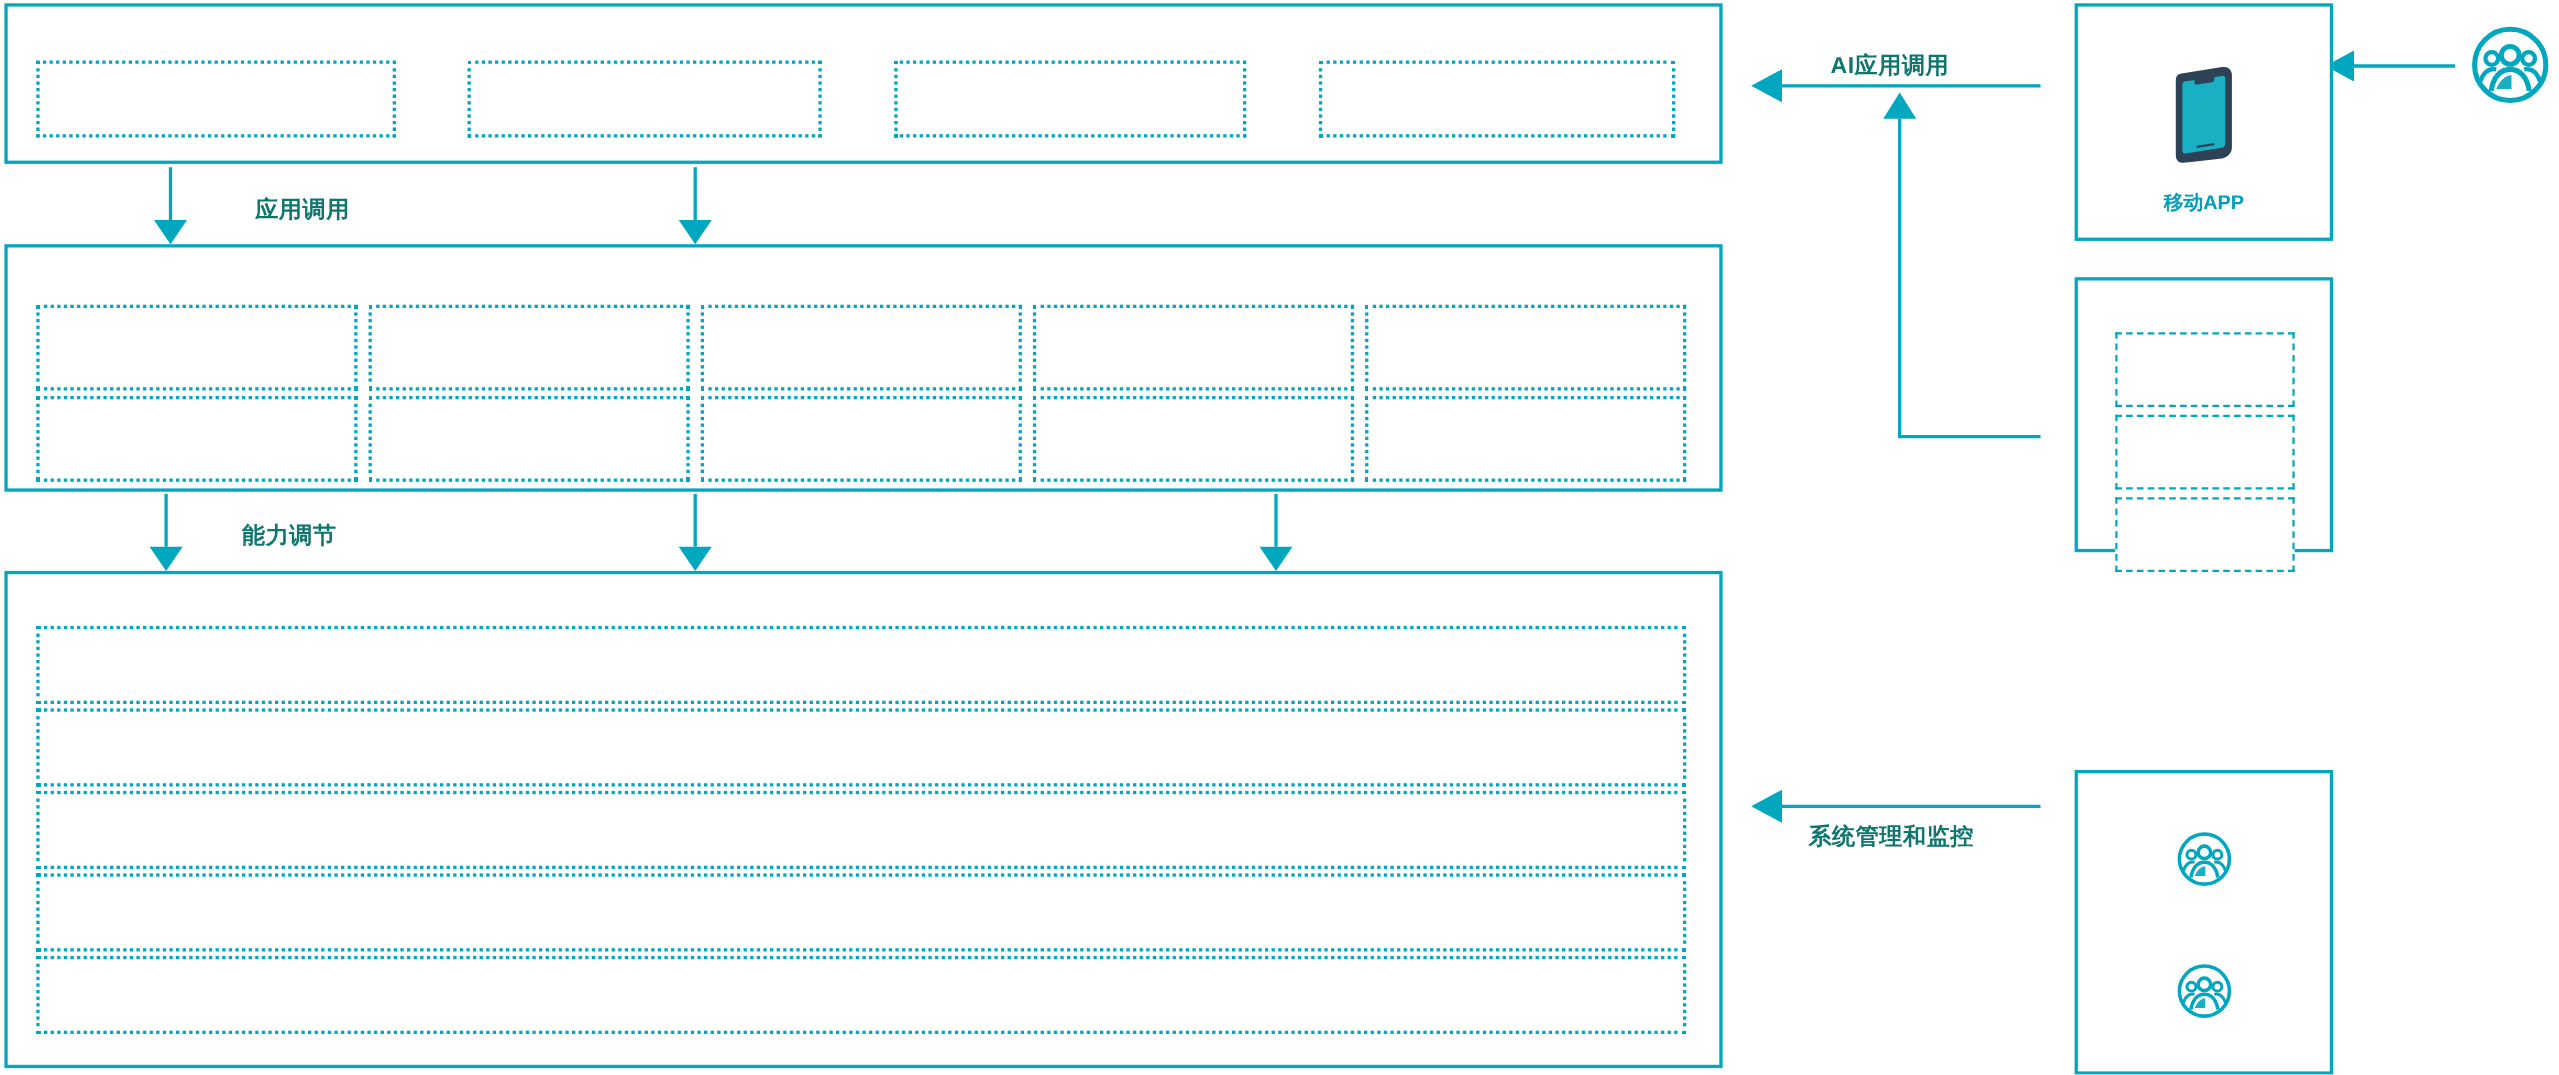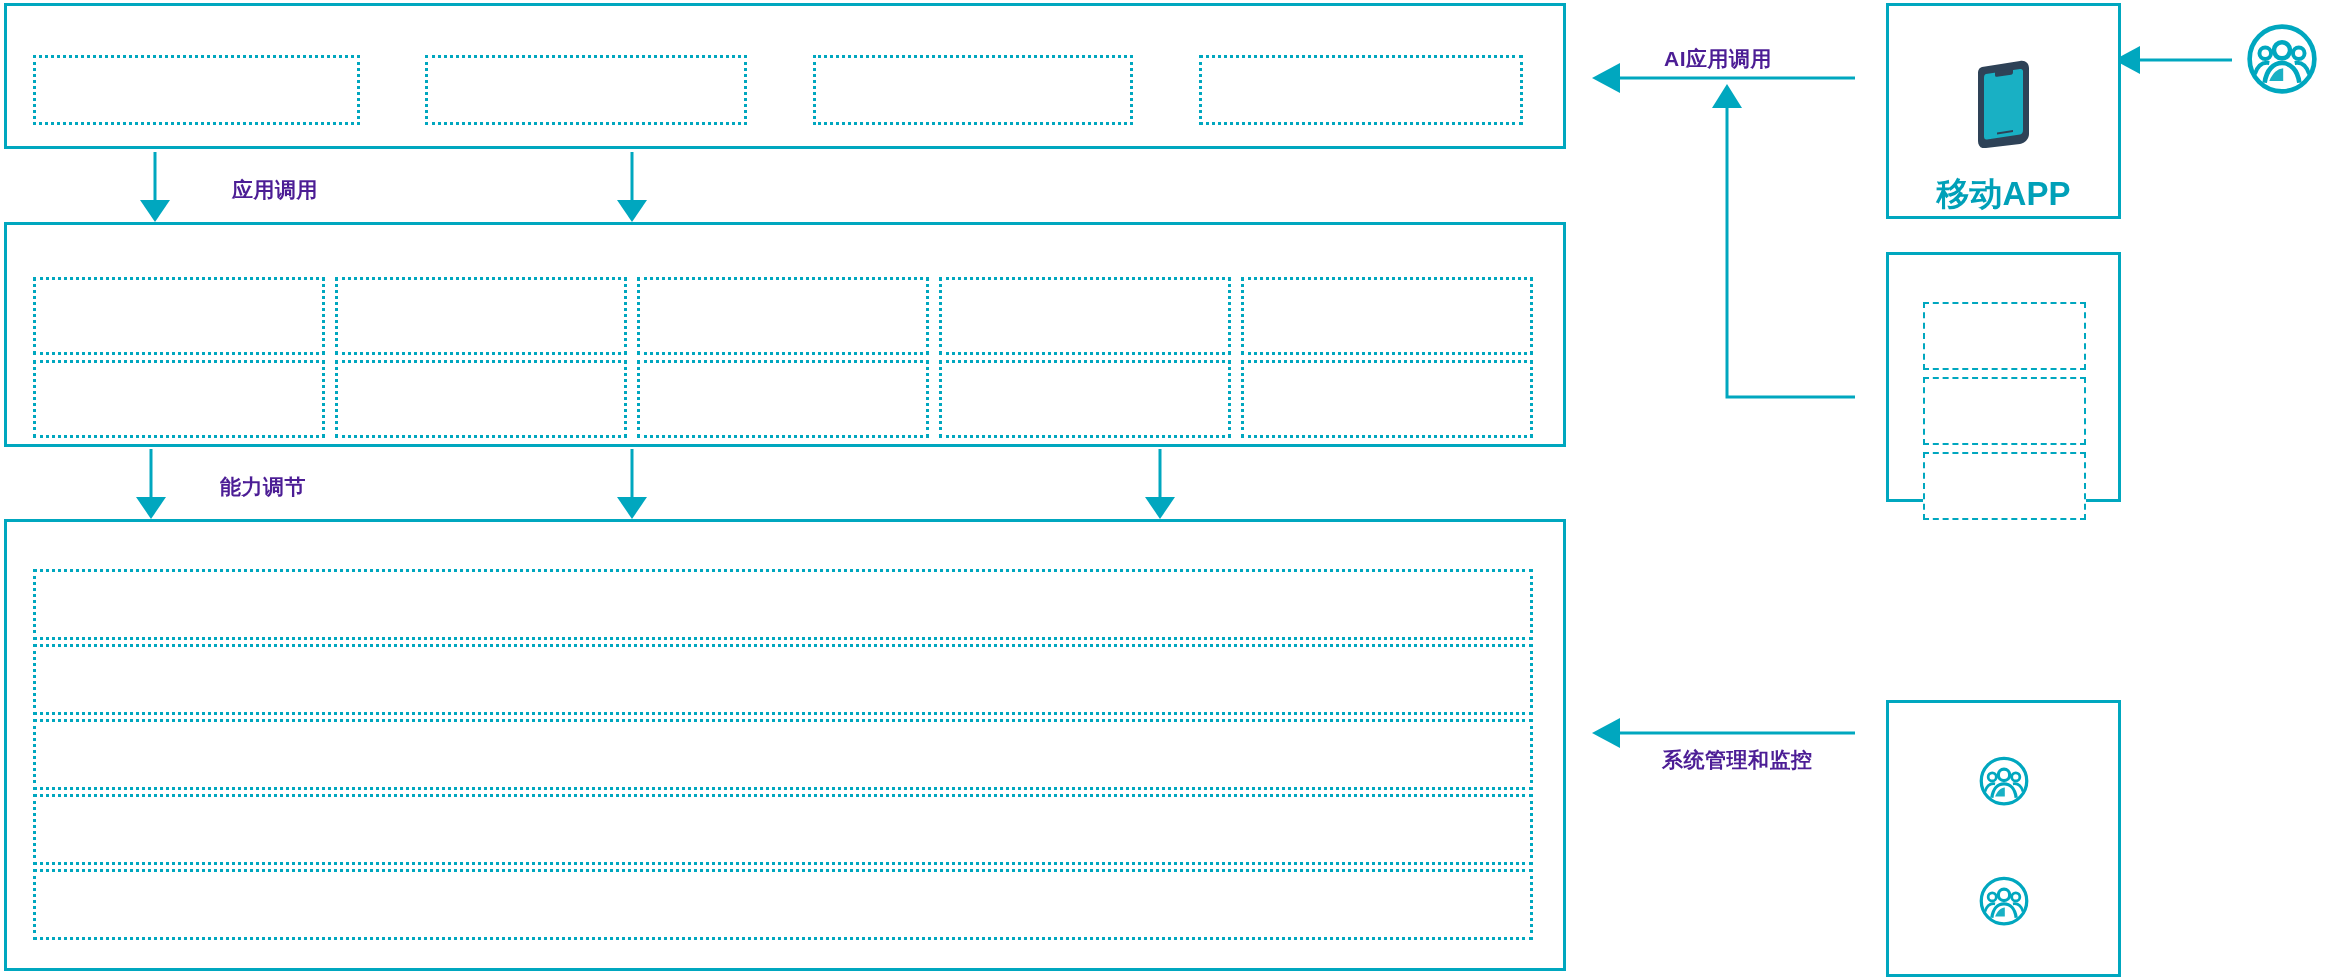--- a/index.html
+++ b/index.html
@@ -43,32 +43,32 @@
   .card {
     position: absolute;
     box-sizing: border-box;
     border: 3px solid #00a7bf;
     background: #ffffff;
   }
 
   
   .label {
     position: absolute;
-    color: #4c1d95;
+    color: #0f766e;
     font-size: 21px;
     font-weight: bold;
     white-space: nowrap;
     letter-spacing: .5px;
   }
   .card-label {
     position: absolute;
     width: 100%;
     text-align: center;
     color: #00a0b8;
-    font-size: 33px;
+    font-size: 18px;
     font-weight: bold;
     white-space: nowrap;
   }
 
   
   #wires {
     position: absolute;
     left: 0;
     top: 0;
     width: 2326px;
@@ -168,21 +168,21 @@
 
   <div class="panel" style="left:4px; top:519px; width:1562px; height:452px;">
   </div>
   <div class="dbox dense" style="left:33px; top:569px; width:1500px; height:71px;"></div>
   <div class="dbox dense" style="left:33px; top:644px; width:1500px; height:71px;"></div>
   <div class="dbox dense" style="left:33px; top:719px; width:1500px; height:71px;"></div>
   <div class="dbox dense" style="left:33px; top:794px; width:1500px; height:71px;"></div>
   <div class="dbox dense" style="left:33px; top:869px; width:1500px; height:71px;"></div>
 
   <div class="label" style="left:1664px; top:45px;">AI应用调用</div>
-  <div class="label" style="left:1644px; top:746px;margin-left:18px;">系统管理和监控</div>
+  <div class="label" style="left:1644px; top:746px;">系统管理和监控</div>
 
   <div class="card" style="left:1886px; top:3px; width:235px; height:216px;">
     <div class="icon-wrap" style="left:50%; top:52px; transform:translateX(-50%);">
       <svg width="62" height="90" viewBox="0 0 62 90" xmlns="http://www.w3.org/2000/svg">
 
         <path d="M9,9 L47,3 C52,2 56,5 56,10 L56,76 C56,81 52,85 47,86 L13,90 C8,91 5,88 5,83 L5,16 C5,12 6,10 9,9 Z" fill="#2e4257"></path>
 
         <path d="M13,16 L47,11 C49,10.7 50,11.7 50,13.5 L50,72 C50,74.5 49,76 47,76.4 L14,81.5 C12,81.8 11,80.8 11,78.5 L11,20 C11,17.6 11.6,16.3 13,16 Z" fill="#19b0c4"></path>
 
         <path d="M22,13.5 L40,10.8 L40,14.2 C40,15.6 39.2,16.5 38,16.7 L24,18.8 C22.8,19 22,18.2 22,16.9 Z" fill="#2e4257"></path>

